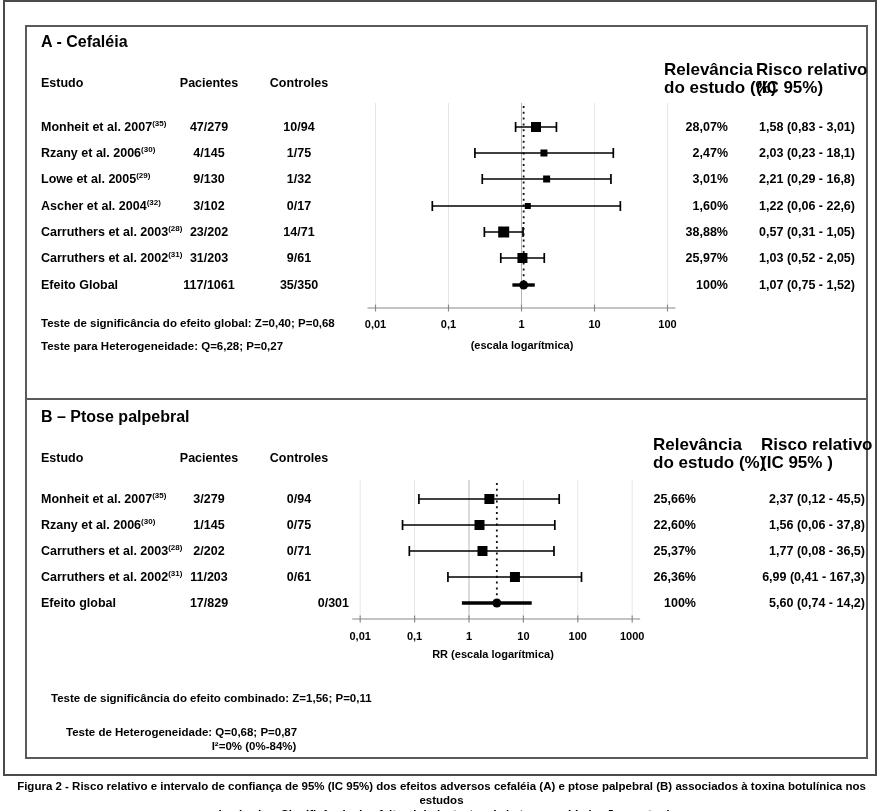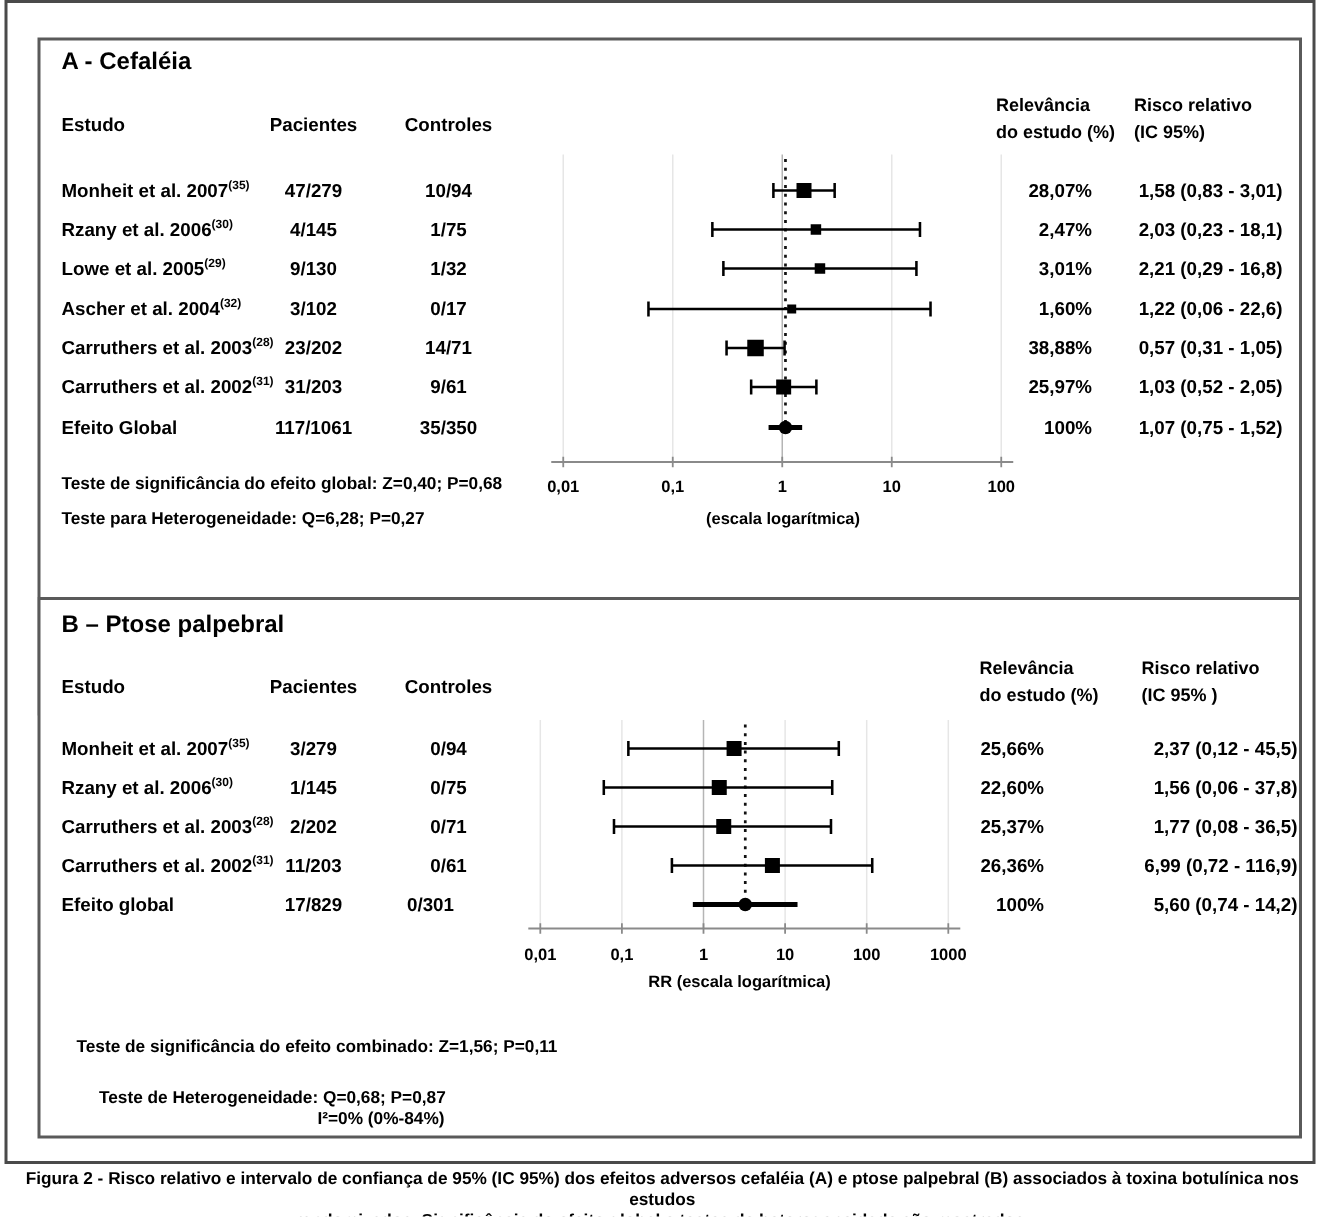--- a/index.html
+++ b/index.html
@@ -9,21 +9,21 @@
     -webkit-font-smoothing:antialiased;
   }
   .frame{position:absolute;left:3px;top:0;width:874px;height:776px;border:2px solid #4a4a4a;background:#fff;box-sizing:border-box}
   .panel{position:absolute;left:20px;width:843px;border:2px solid #5a5a5a;background:#fff;box-sizing:border-box}
   #panel0{top:23px;height:452px}
   #panel1{top:396px;height:361px}
   .panel-title{position:absolute;font-size:16px;white-space:nowrap}
   .cell{position:absolute;height:16px;line-height:16px;font-size:12.5px;white-space:nowrap}
   .right{text-align:right}
   .center{text-align:center}
-  .hdr2{position:absolute;font-size:12px;line-height:18px;white-space:nowrap}
+  .hdr2{position:absolute;font-size:17px;line-height:18px;white-space:nowrap}
   .foot{position:absolute;font-size:11.5px;line-height:15px;white-space:nowrap}
   sup{font-size:8px;line-height:0;vertical-align:super}
   svg.plot{position:absolute;left:0;top:0;overflow:visible}
   svg text{font:700 11px "Liberation Sans","DejaVu Sans",sans-serif;fill:#000}
   .caption{position:absolute;left:0;top:779px;width:883px;text-align:center;font-size:11.5px;line-height:14px}
 </style>
 </head>
 <body>
 
 <div class="frame">
@@ -149,24 +149,24 @@
       <div class="cell right" style="left: 678px; top: 117px; width: 160px;">1,56 (0,06 - 37,8)</div>
       <div class="cell" style="left: 14px; top: 143px;"><span>Carruthers et al. 2003</span><sup>(28)</sup></div>
       <div class="cell center" style="left: 132px; top: 143px; width: 100px;">2/202</div>
       <div class="cell center" style="left: 222px; top: 143px; width: 100px;">0/71</div>
       <div class="cell right" style="left: 569px; top: 143px; width: 100px;">25,37%</div>
       <div class="cell right" style="left: 678px; top: 143px; width: 160px;">1,77 (0,08 - 36,5)</div>
       <div class="cell" style="left: 14px; top: 169px;"><span>Carruthers et al. 2002</span><sup>(31)</sup></div>
       <div class="cell center" style="left: 132px; top: 169px; width: 100px;">11/203</div>
       <div class="cell center" style="left: 222px; top: 169px; width: 100px;">0/61</div>
       <div class="cell right" style="left: 569px; top: 169px; width: 100px;">26,36%</div>
-      <div class="cell right" style="left: 678px; top: 169px; width: 160px;">6,99 (0,72 - 116,9)</div>
+      <div class="cell right" style="left: 678px; top: 169px; width: 160px;">6,99 (0,41 - 167,3)</div>
       <div class="cell" style="left: 14px; top: 195px;"><span>Efeito global</span><sup></sup></div>
       <div class="cell center" style="left: 132px; top: 195px; width: 100px;">17/829</div>
-      <div class="cell center" style="left: 210px; top: 195px; width: 100px;">0/301</div>
+      <div class="cell center" style="left: 222px; top: 195px; width: 100px; text-align: right;">0/301</div>
       <div class="cell right" style="left: 569px; top: 195px; width: 100px;">100%</div>
       <div class="cell right" style="left: 678px; top: 195px; width: 160px;">5,60 (0,74 - 14,2)</div>
       <div class="foot" style="left: 24px; top: 291px;">Teste de significância do efeito combinado: Z=1,56; P=0,11</div>
       <div class="foot" style="left: 39px; top: 325px;">Teste de Heterogeneidade: Q=0,68; P=0,87</div>
       <div class="foot center" style="left: 39px; top: 339px; width: 376px;">I²=0% (0%-84%)</div>
       <svg class="plot" width="839" height="357">
         <line x1="333.2" y1="80" x2="333.2" y2="219" stroke="#e6e6e6" stroke-width="1"></line>
         <line x1="387.6" y1="80" x2="387.6" y2="219" stroke="#e6e6e6" stroke-width="1"></line>
         <line x1="442" y1="80" x2="442" y2="219" stroke="#b5b5b5" stroke-width="1"></line>
         <line x1="496.4" y1="80" x2="496.4" y2="219" stroke="#e6e6e6" stroke-width="1"></line>

